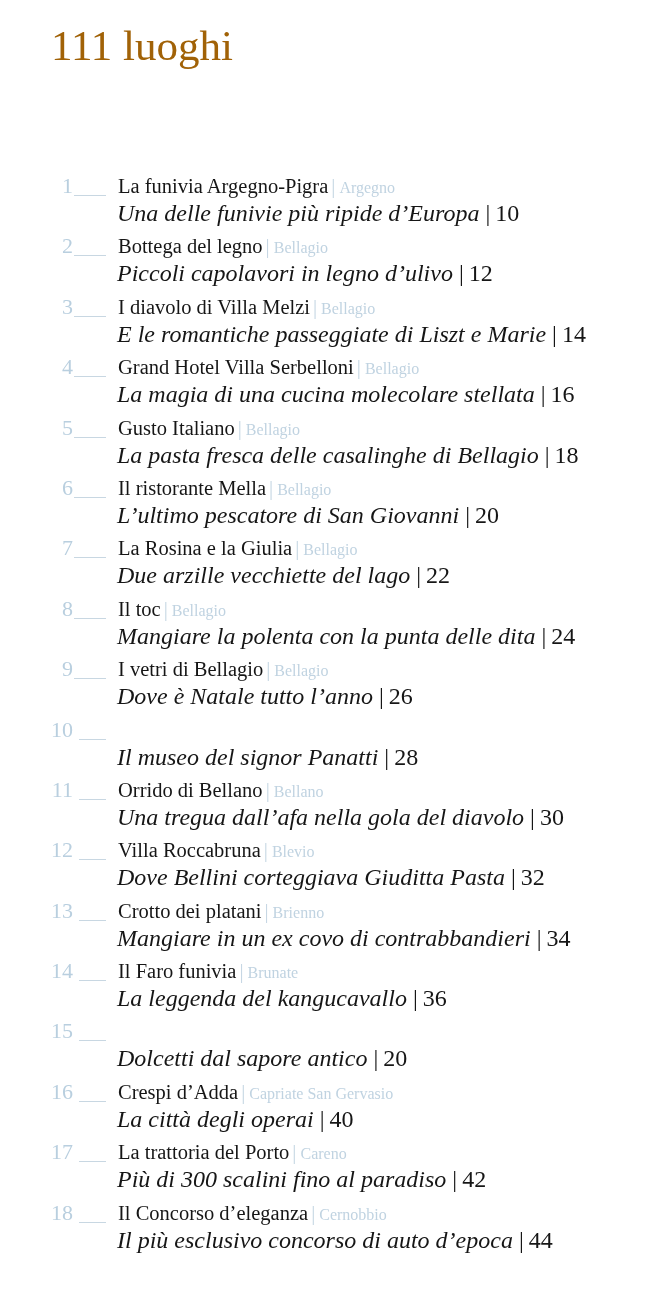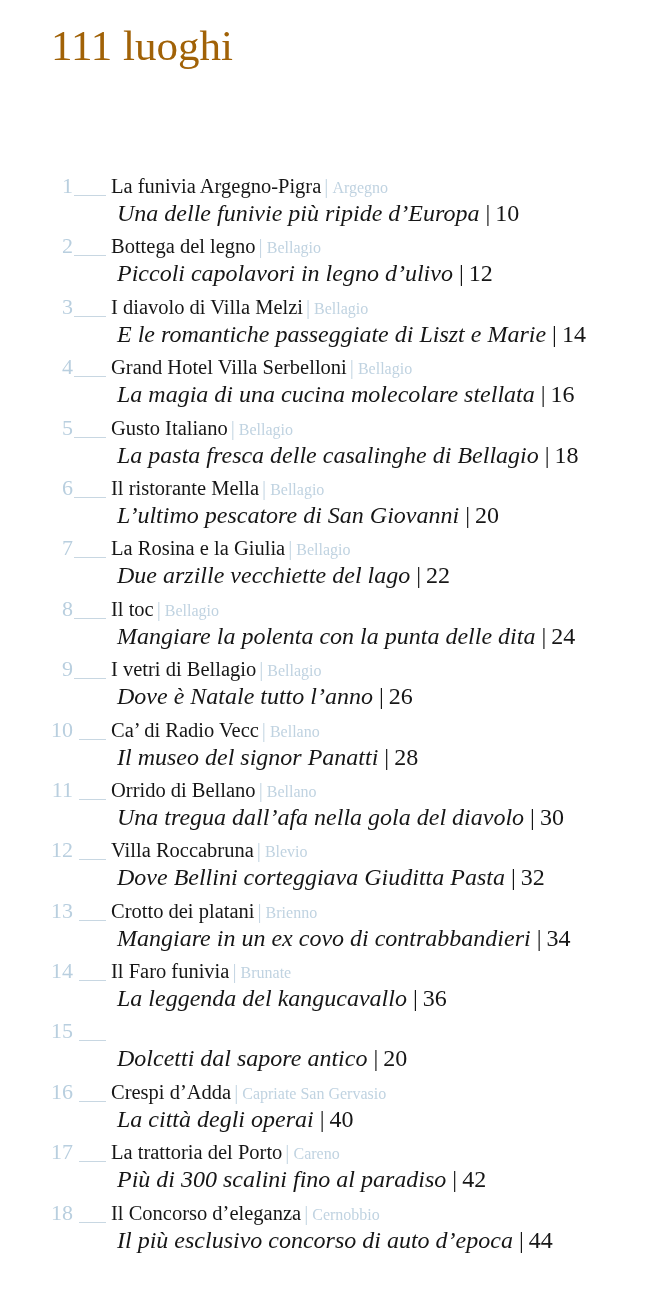--- a/index.html
+++ b/index.html
@@ -54,21 +54,21 @@
       border-top: 1px solid #c8d7e2;
       left: 74px;
       width: 32px;
     }
     .entry-rule.wide {
       left: 79px;
       width: 27px;
     }
     .entry-title-line {
       position: absolute;
-      left: 111px;
+      left: 118px;
       top: 0;
       font-size: 20.5px;
       line-height: 28px;
       white-space: nowrap;
       color: #161616;
     }
     .entry-sep {
       color: #c5d6e3;
       margin: 0 4px 0 3px;
     }
@@ -184,23 +184,20 @@
     <div class="entry-title-line">
       <span class="entry-title">I vetri di Bellagio</span><span class="entry-sep">|</span><span class="entry-place">Bellagio</span>
     </div>
     <div class="entry-sub-line">
       <span class="entry-sub">Dove è Natale tutto l’anno</span><span class="entry-bar">|</span><span class="entry-page">26</span>
     </div>
   </div>
     <div class="entry">
     <span class="entry-num">10</span>
     <span class="entry-rule wide"></span>
-    <div class="entry-title-line">
-      <span class="entry-title">Ca’ di Radio Vecc</span><span class="entry-sep">|</span><span class="entry-place">Bellano</span>
-    </div>
     <div class="entry-sub-line">
       <span class="entry-sub">Il museo del signor Panatti</span><span class="entry-bar">|</span><span class="entry-page">28</span>
     </div>
   </div>
     <div class="entry">
     <span class="entry-num">11</span>
     <span class="entry-rule wide"></span>
     <div class="entry-title-line">
       <span class="entry-title">Orrido di Bellano</span><span class="entry-sep">|</span><span class="entry-place">Bellano</span>
     </div>

